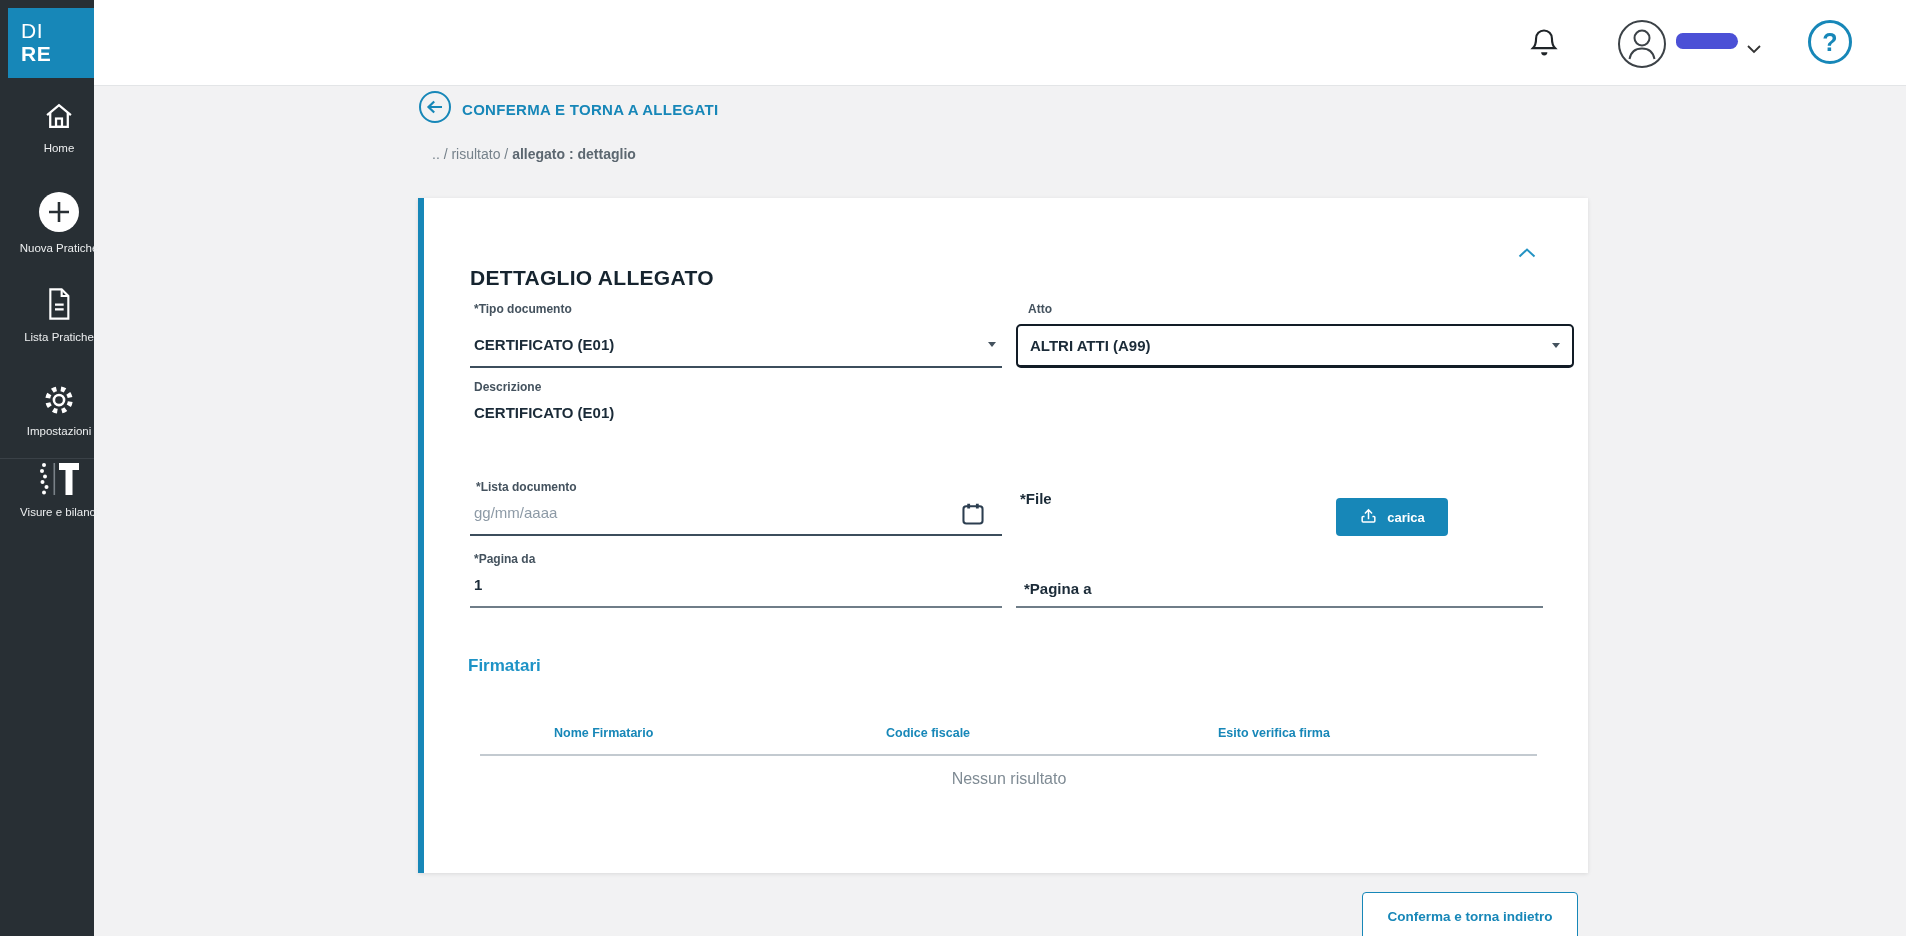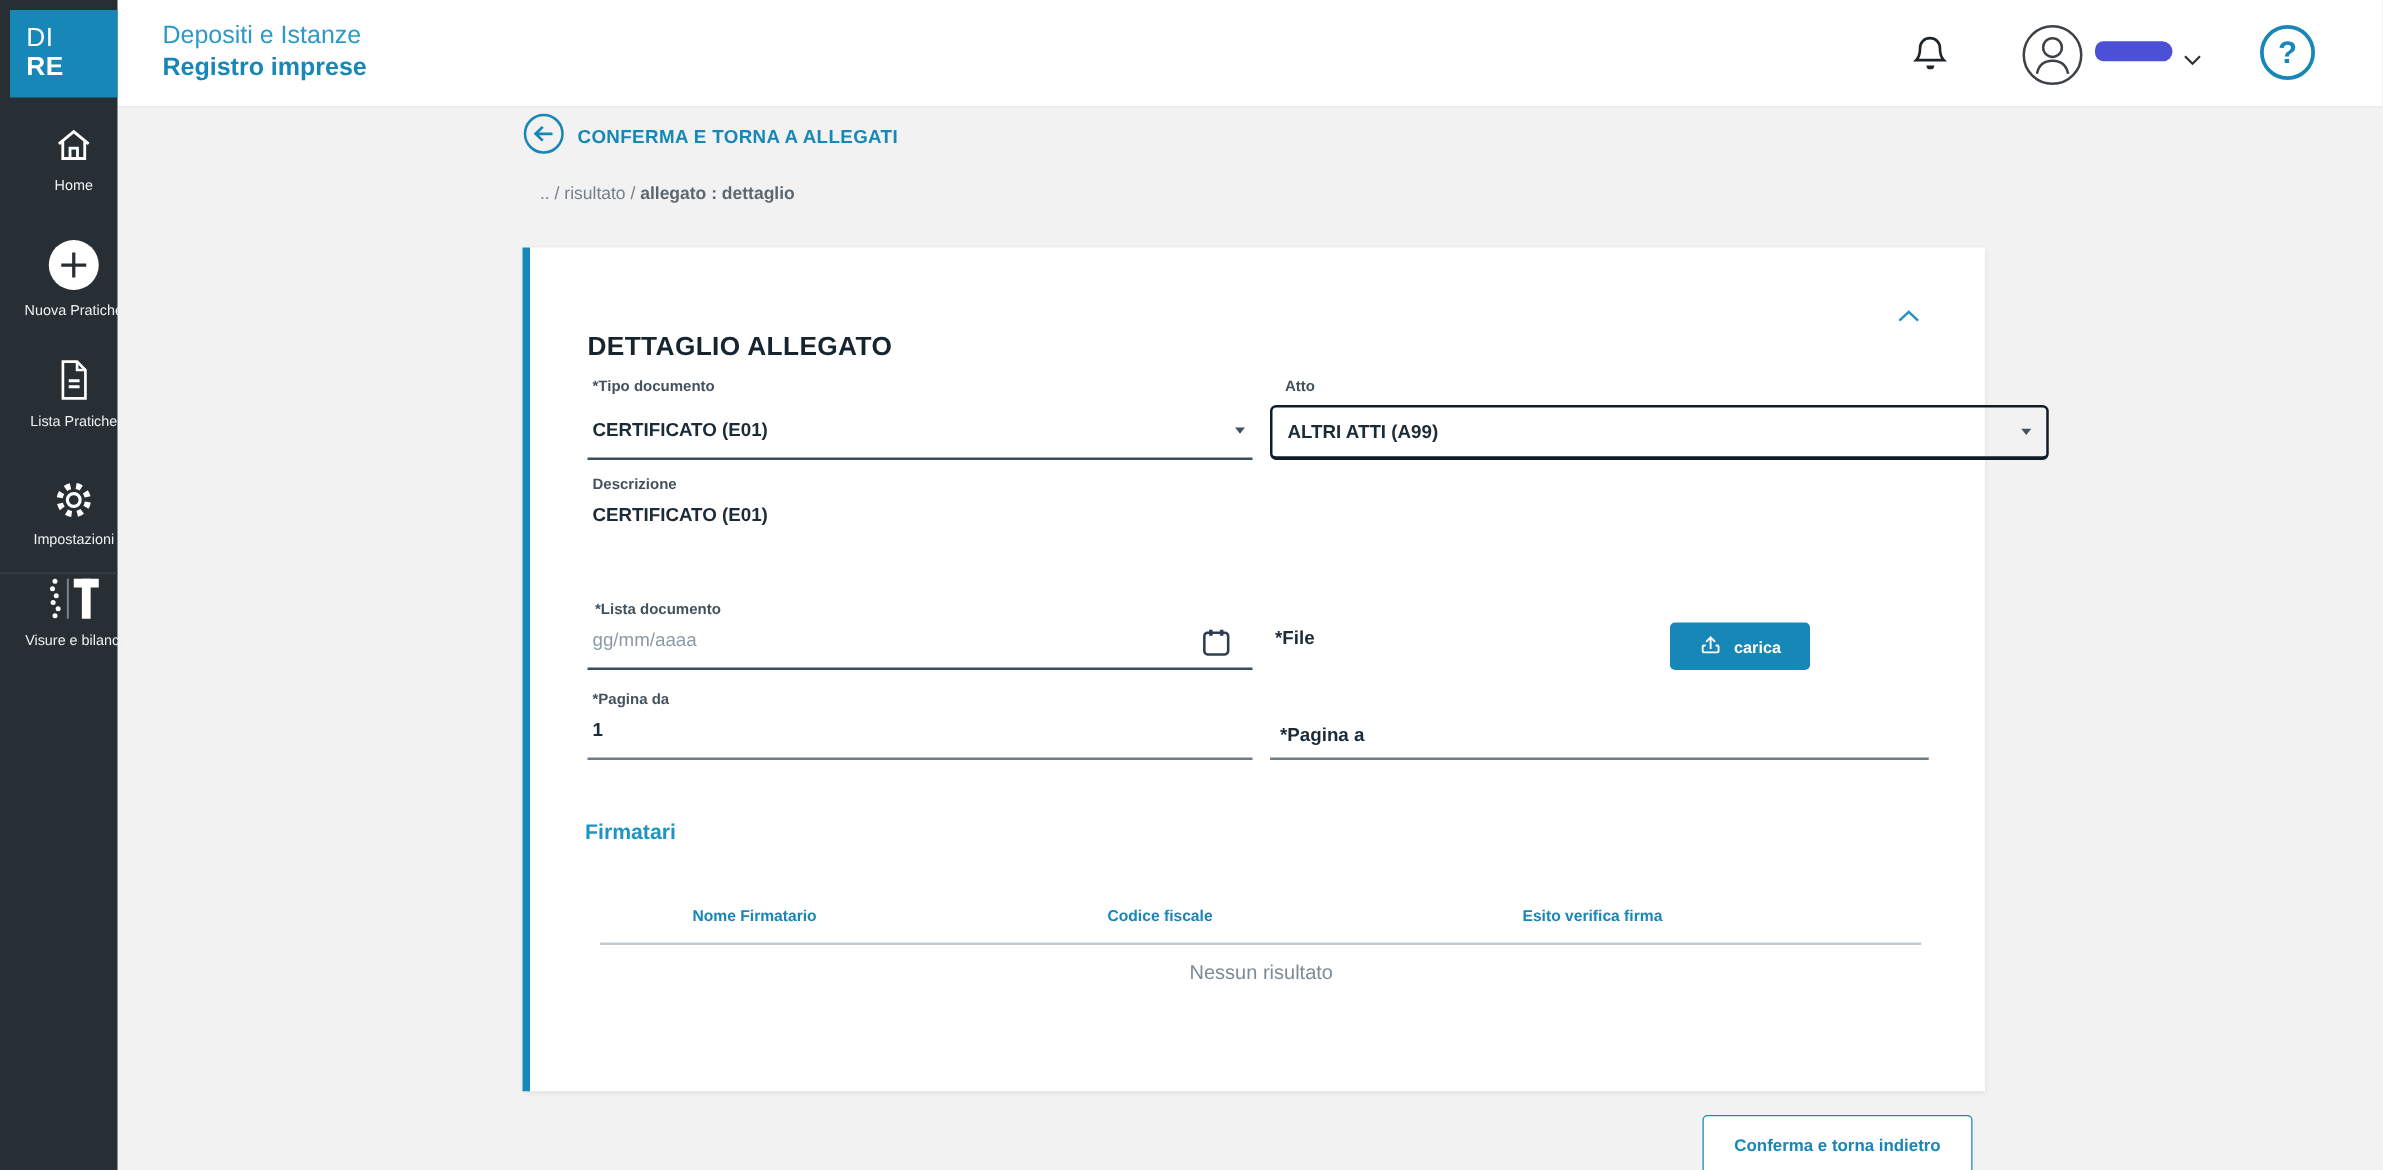--- a/index.html
+++ b/index.html
@@ -44,37 +44,37 @@
           border-left:6px solid #1787b8; box-shadow:0 1px 4px rgba(0,0,0,.10); }
   .card-title { position:absolute; left:46px; top:36px; font-size:21px; font-weight:700;
                 color:#16242f; letter-spacing:.3px;margin-top:32px; }
   .collapse-btn { position:absolute; left:1094px; top:48px; background:none; border:none; cursor:pointer; }
 
   .f-label { position:absolute; font-size:12px; font-weight:700; color:#44525e; }
   .f-value { font-size:15px; font-weight:700; color:#1b2b38; }
 
   .sel { position:absolute; display:flex; align-items:center; cursor:pointer; }
   .sel-plain { left:46px; top:124px; width:532px; height:46px; border-bottom:2px solid #3c4e5c; padding-left:4px; }
-  .sel-focus { left:592px; top:126px; width:623px; height:44px; border:2px solid #121c26; border-bottom-width:3px;
+  .sel-focus { left:592px; top:126px; width:558px; height:44px; border:2px solid #121c26; border-bottom-width:3px;
                border-radius:5px; padding-left:12px; }
   .caret { width:0; height:0; border-left:4.5px solid transparent; border-right:4.5px solid transparent;
            border-top:5.5px solid #44525e; position:absolute; }
   .sel-plain .caret { right:6px; }
   .sel-focus .caret { right:12px; }
 
   .desc-value { position:absolute; left:50px; top:206px; }
 
   .underfield { position:absolute; height:44px; border-bottom:2px solid #3c4e5c; }
   .date-field { left:46px; top:294px; width:532px; }
   .date-field input { border:none; outline:none; background:transparent; width:470px; height:40px;
                       font-family:"Liberation Sans",sans-serif; font-size:15px; color:#1b2b38; padding-left:4px; }
   .date-field input::placeholder { color:#8d9aa6; font-weight:400; }
   .cal-ic { position:absolute; right:16px; top:9px; cursor:pointer; }
 
-  .file-label { position:absolute; left:596px; top:304px; font-size:15px; font-weight:700; color:#1b2b38; }
+  .file-label { position:absolute; left:596px; top:292px; font-size:15px; font-weight:700; color:#1b2b38; }
   .carica-btn { position:absolute; left:912px; top:300px; width:112px; height:38px; background:#1787b8;
                 border:none; border-radius:4px; color:#fff; font-size:13px; font-weight:700;
                 display:flex; align-items:center; justify-content:center; gap:9px; cursor:pointer;
                 font-family:"Liberation Sans",sans-serif; }
 
   .pda-field { left:46px; top:366px; width:532px; border-bottom-color:#6f7d88; }
   .pda-field input { border:none; outline:none; background:transparent; width:500px; height:40px;
                      font-family:"Liberation Sans",sans-serif; font-size:15px; font-weight:700;
                      color:#1b2b38; padding-left:4px; }
   .pa-field { left:592px; top:366px; width:527px; border-bottom-color:#6f7d88; cursor:text; }
@@ -87,24 +87,20 @@
                font-size:16px; color:#7f8b94; }
 
   .confirm-btn { position:absolute; left:1362px; top:892px; width:216px; height:48px; background:#fff;
                  border:1.5px solid #1787b8; border-radius:4px; color:#1787b8; font-size:13.5px; font-weight:700;
                  cursor:pointer; font-family:"Liberation Sans",sans-serif; }
 </style>
 </head>
 <body>
 
 <div class="header">
-  <div class="app-title">
-    <div class="t1">Depositi e Istanze</div>
-    <div class="t2">Registro imprese</div>
-  </div>
 
   <button class="hdr-btn bell-btn">
     <span>
       <svg width="34" height="36" viewBox="0 0 24 24" fill="none" stroke="#1f2428" stroke-width="1.5">
         <path d="M12 3.2 C15.2 3.2 17.6 5.6 17.6 8.8 C17.6 13.2 18.8 14.6 19.8 15.6 H4.2 C5.2 14.6 6.4 13.2 6.4 8.8 C6.4 5.6 8.8 3.2 12 3.2 Z"></path>
         <path d="M10 18.6 a2.2 2.2 0 0 0 4.4 0 Z" fill="#1f2428" stroke="none"></path>
       </svg>
     </span>
   </button>
 

